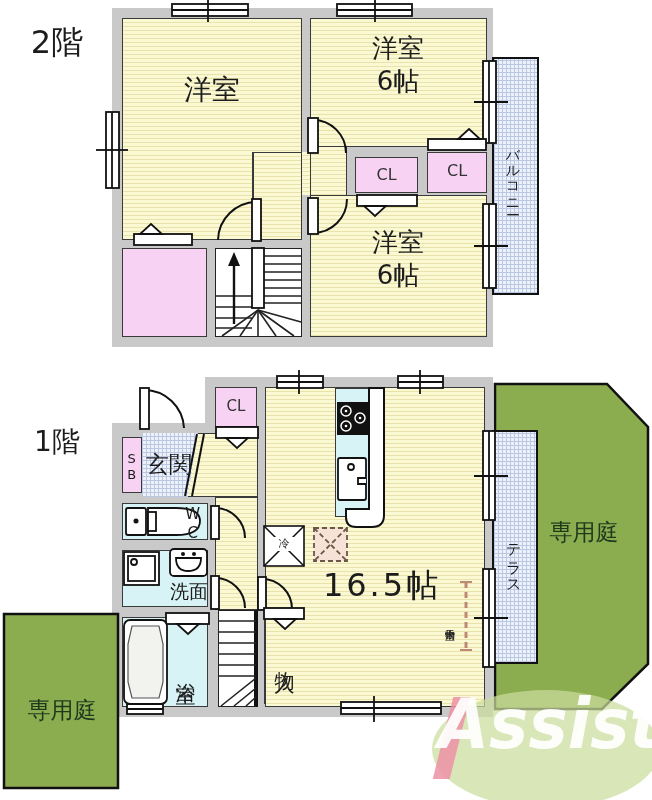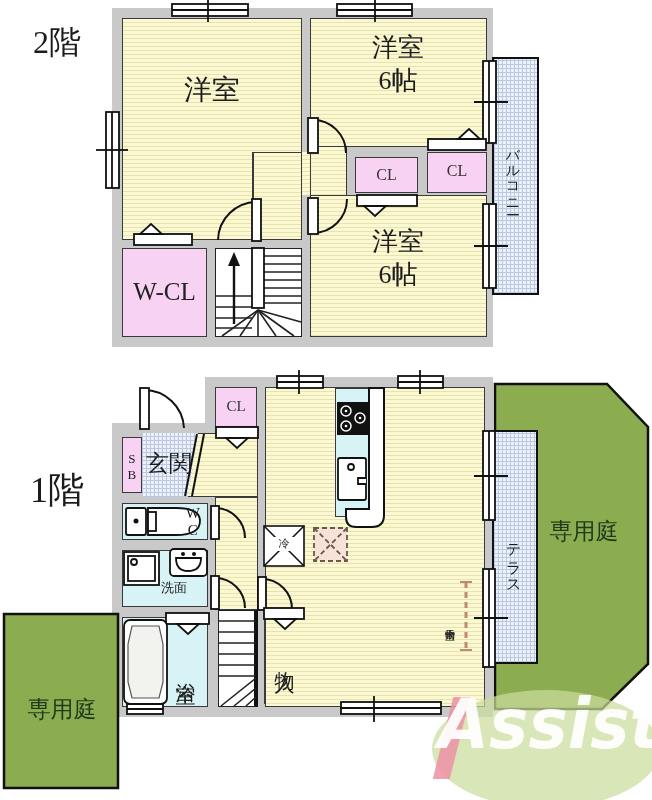--- a/index.html
+++ b/index.html
@@ -7,21 +7,21 @@
          font-family:"DejaVu Sans",sans-serif;}
   .slab{position:absolute;background:#c9c9c9;}
   .room{position:absolute;border:1px solid #3a3a3a;box-sizing:border-box;}
   .yellow{background:repeating-linear-gradient(180deg,#fbf9d3 0 3px,#e9e3ab 3px 4px);}
   .pink{background:#f8d2f3;}
   .cyan{background:#d8f3f5;}
   .hatch{background-image:repeating-linear-gradient(0deg,#b9c7e3 0 1px,transparent 1px 4px),
                           repeating-linear-gradient(90deg,#b9c7e3 0 1px,transparent 1px 4px);
          background-color:#edf1fa;}
   .white{background:#fff;}
-  .label{position:absolute;color:#1c1c1c;text-align:center;line-height:1.25;z-index:40;font-family:Liberation Serif, serif;}
+  .label{position:absolute;color:#1c1c1c;text-align:center;line-height:1.25;z-index:40;}
   .vtext{writing-mode:vertical-rl;text-orientation:upright;letter-spacing:1px;}
   svg{position:absolute;left:0;top:0;pointer-events:none;}
   #svg-bg{z-index:5;}
   #svg-sym{z-index:30;}
   .fill-layer{z-index:10;}
   #logo-wrap{position:absolute;z-index:60;}
   #logo-ellipse{position:absolute;left:432px;top:690px;width:228px;height:118px;border-radius:50%;
                 background:rgba(203,221,156,0.72);}
   #logo-pink{position:absolute;left:443px;top:697px;width:17px;height:82px;
              background:rgba(236,144,165,0.85);transform:skewX(-14deg);}
@@ -261,32 +261,32 @@
   <div class="label" style="left:318px;top:32px;width:160px;font-size:26px;">
     <div>洋室</div>
     <div>6帖</div>
   </div>
   <div class="label" style="left:318px;top:226px;width:160px;font-size:26px;">
     <div>洋室</div>
     <div>6帖</div>
   </div>
   <div class="label" style="left:355px;top:165px;width:63px;font-size:16px;color:#333;">CL</div>
   <div class="label" style="left:427px;top:161px;width:60px;font-size:16px;color:#333;">CL</div>
-  <div class="label" style="left:122px;top:276px;width:85px;font-size:25px;color:#222;">W-CL</div>
   <div class="label vtext" style="left:504px;top:78px;height:190px;font-size:14px;color:#222;">バルコニー</div>
 
-  <div class="label" style="left:22px;top:468px;width:70px;font-size:36px;">1階</div>
+  <div class="label" style="left:22px;top:424px;width:70px;font-size:28px;">1階</div>
   <div class="label vtext" style="left:123px;top:442px;height:50px;font-size:13px;">SB</div>
   <div class="label" style="left:138px;top:450px;width:62px;font-size:23px;">玄関</div>
   <div class="label" style="left:215px;top:397px;width:42px;font-size:15px;color:#333;">CL</div>
   <div class="label vtext" style="left:183px;top:505px;height:34px;font-size:15px;">WC</div>
-  <div class="label" style="left:140px;top:580px;width:68px;font-size:13px;">洗面</div>
+  <div class="label" style="left:140px;top:580px;width:68px;font-size:19px;text-align:right;">洗面</div>
   <div class="label vtext" style="left:173px;top:638px;height:60px;font-size:20px;">浴室</div>
   <div class="label vtext" style="left:272px;top:628px;height:58px;font-size:20px;">物入</div>
   <div class="label" style="left:292px;top:565px;width:180px;font-size:32px;letter-spacing:3px;">
+    <div>16.5帖</div>
   </div>
   <div class="label" style="left:274px;top:537px;width:20px;font-size:11px;background:#fff;">冷</div>
   <div class="label vtext" style="left:443px;top:594px;height:56px;font-size:10px;letter-spacing:0;">室内物干</div>
   <div class="label vtext" style="left:504px;top:518px;height:84px;font-size:15px;">テラス</div>
   <div class="label" style="left:528px;top:518px;width:112px;font-size:23px;color:#1d3a1d;">専用庭</div>
   <div class="label" style="left:8px;top:696px;width:108px;font-size:23px;color:#1d3a1d;">専用庭</div>
 
   <div id="logo-wrap">
     <div id="logo-ellipse"></div>
     <div id="logo-pink"></div>

